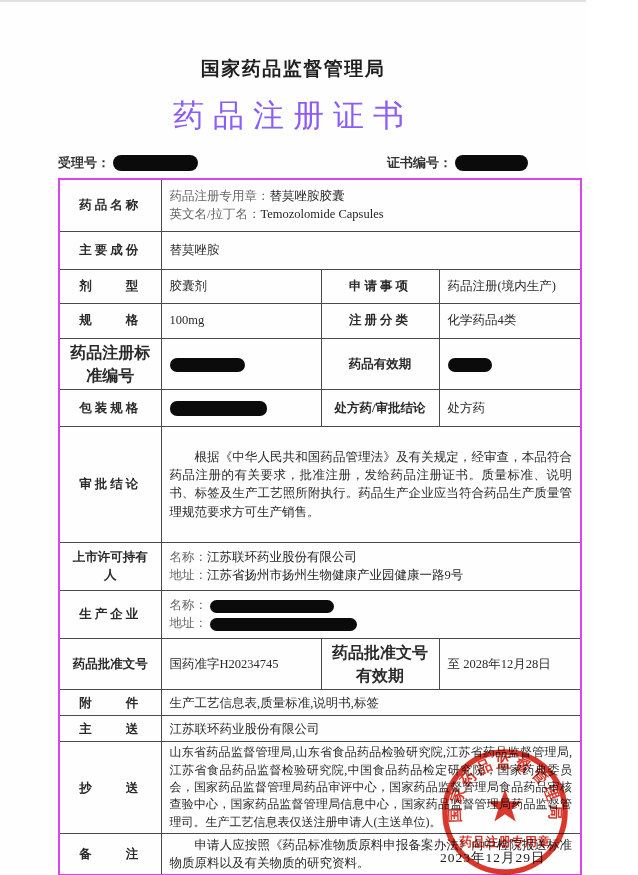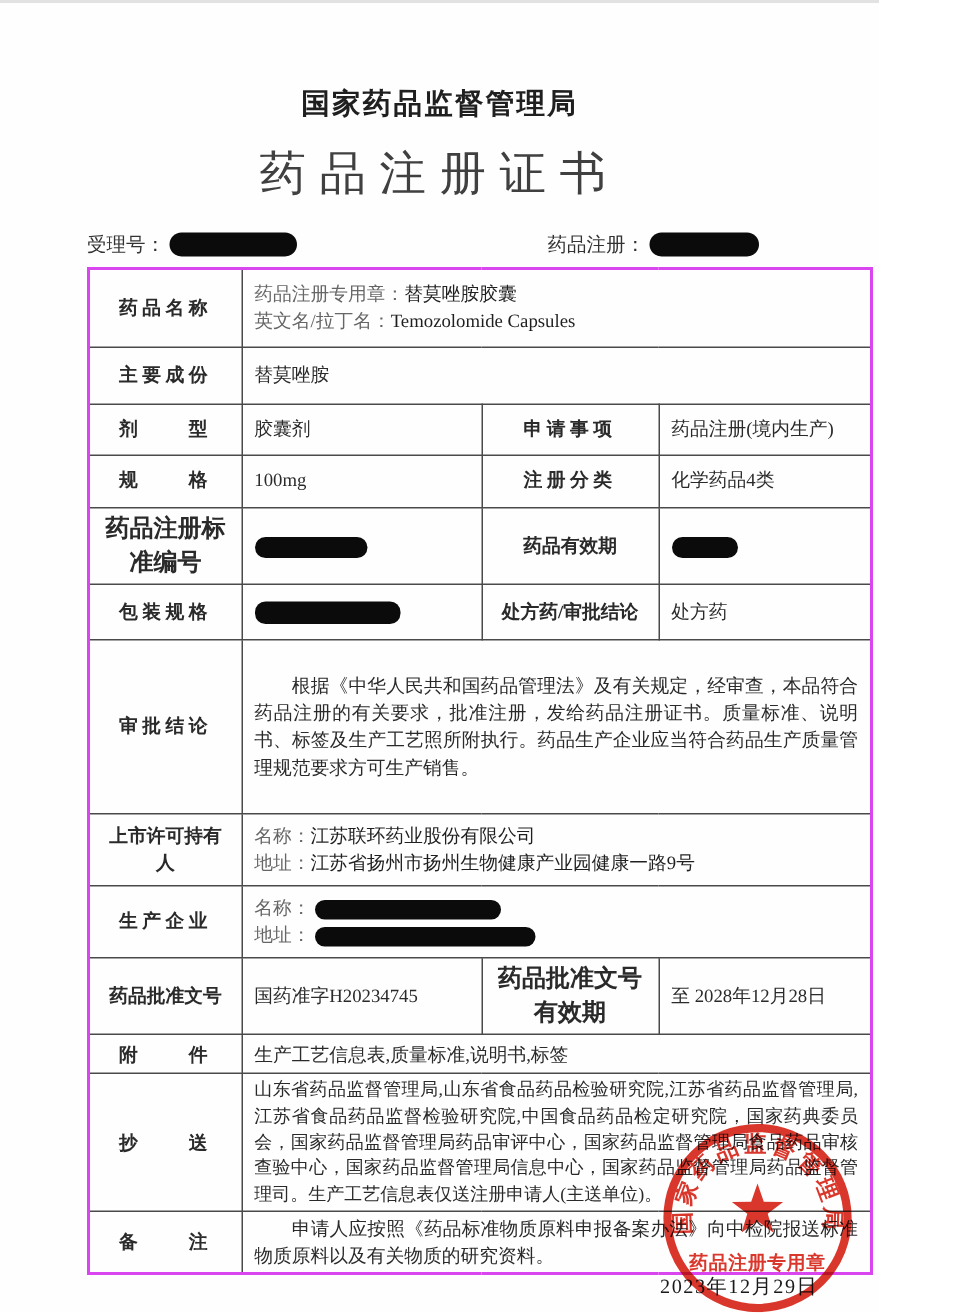--- a/index.html
+++ b/index.html
@@ -1,23 +1,23 @@
 <!DOCTYPE html>
 <html><head>
 <meta charset="utf-8">
 <style>
   html,body{margin:0;padding:0;background:#ffffff;}
   .page{position:relative;width:586px;height:875px;background:#fefefe;overflow:hidden;
         font-family:"Liberation Serif","DejaVu Serif",serif;color:#242424;}
   .top-edge{position:absolute;top:0;left:0;width:638px;height:2px;background:#e2e2e2;}
   .agency{padding-top:56px;text-align:center;font-family:"Liberation Sans","DejaVu Sans",sans-serif;
           font-size:19px;font-weight:700;letter-spacing:1.5px;color:#1f1f1f;}
-  .doc-title{margin-top:13px;text-align:center;font-size:31px;letter-spacing:9px;color:#404040;}
+  .doc-title{margin-top:13px;text-align:center;font-size:31px;letter-spacing:9px;color:#8b5cf6;}
   .meta-row{display:flex;justify-content:space-between;
-            margin:17px 80px 6px 58px;font-size:13px;color:#333;}
+            margin:17px 58px 6px 58px;font-size:13px;color:#333;font-weight:bold;}
   .meta-left,.meta-right{display:flex;align-items:center;gap:3px;}
   .bar{display:inline-block;background:#0b0b0b;border-radius:8px;vertical-align:middle;}
   .bar-accept{width:85px;height:16px;}
   .bar-certno{width:73px;height:16px;}
   table.cert{border-collapse:collapse;margin:0 58px;width:522px;table-layout:fixed;
              border:2px solid #d946ef;}
   table.cert td{border:1.5px solid #4a4a4a;padding:2px 8px;vertical-align:middle;
                 font-size:12.5px;line-height:1.45;color:#2a2a2a;overflow:hidden;}
   td.lbl{text-align:center;font-weight:700;font-size:13px;letter-spacing:3px;color:#1e1e1e;padding:2px 2px;}
   td.lbl.mid{font-size:12.5px;letter-spacing:0;}
@@ -46,21 +46,21 @@
 
   <div class="agency">国家药品监督管理局</div>
   <div class="doc-title">药品注册证书</div>
 
   <div class="meta-row">
     <div class="meta-left">
       <span>受理号：</span>
       <span class="bar bar-accept"></span>
     </div>
     <div class="meta-right">
-      <span>药品注册：</span>
+      <span>证书编号：</span>
       <span class="bar bar-certno"></span>
     </div>
   </div>
 
   <table class="cert">
     <colgroup>
         <col style="width:102px">
         <col style="width:160px">
         <col style="width:118px">
         <col style="width:142px">
@@ -136,20 +136,24 @@
       <td class="strong">国药准字H20234745</td>
       <td class="lbl tight">药品批准文号有效期</td>
       <td>至 2028年12月28日</td>
     </tr>
 
     <tr style="height:26px">
       <td class="lbl">附　　件</td>
       <td colspan="3">生产工艺信息表,质量标准,说明书,标签</td>
     </tr>
 
+    <tr style="height:26px">
+      <td class="lbl">主　　送</td>
+      <td colspan="3">江苏联环药业股份有限公司</td>
+    </tr>
 
     <tr style="height:67px">
       <td class="lbl">抄　　送</td>
       <td colspan="3">
         <p class="para-cc">山东省药品监督管理局,山东省食品药品检验研究院,江苏省药品监督管理局,江苏省食品药品监督检验研究院,中国食品药品检定研究院，国家药典委员会，国家药品监督管理局药品审评中心，国家药品监督管理局食品药品审核查验中心，国家药品监督管理局信息中心，国家药品监督管理局药品监督管理司。生产工艺信息表仅送注册申请人(主送单位)。</p>
       </td>
     </tr>
 
     <tr style="height:40px">
       <td class="lbl">备　　注</td>

